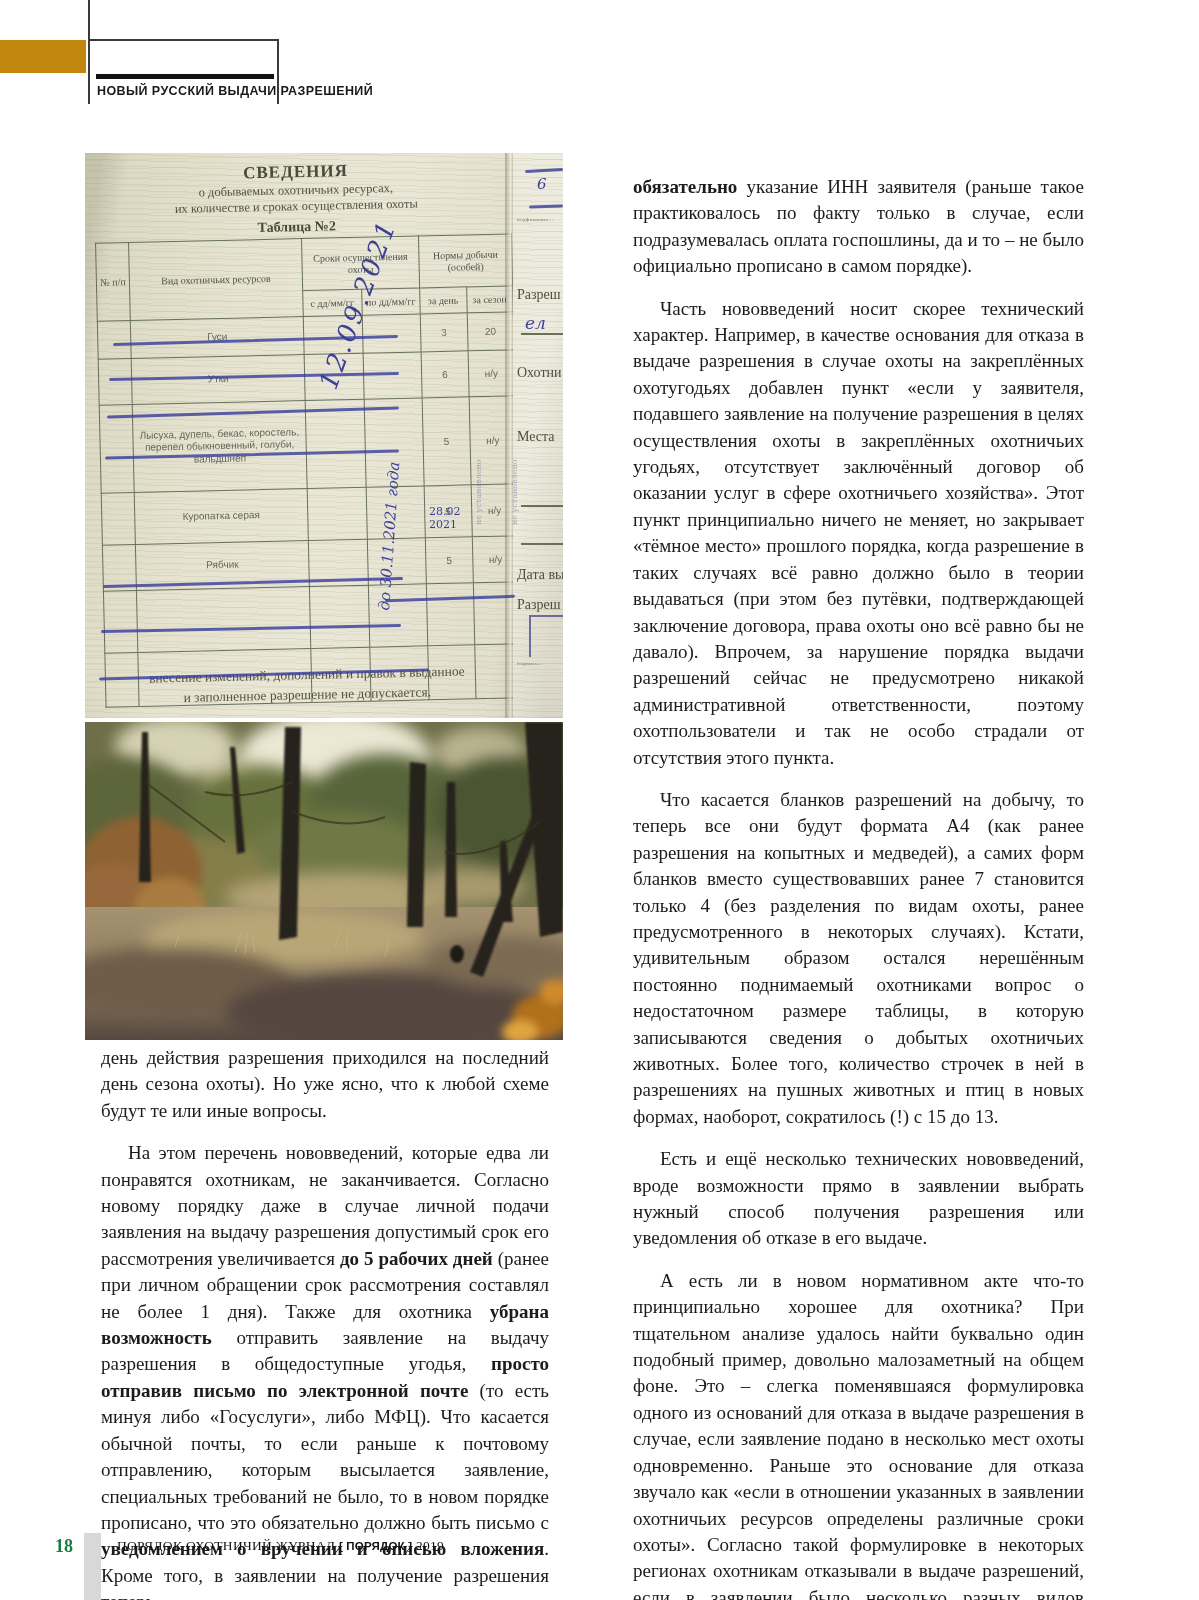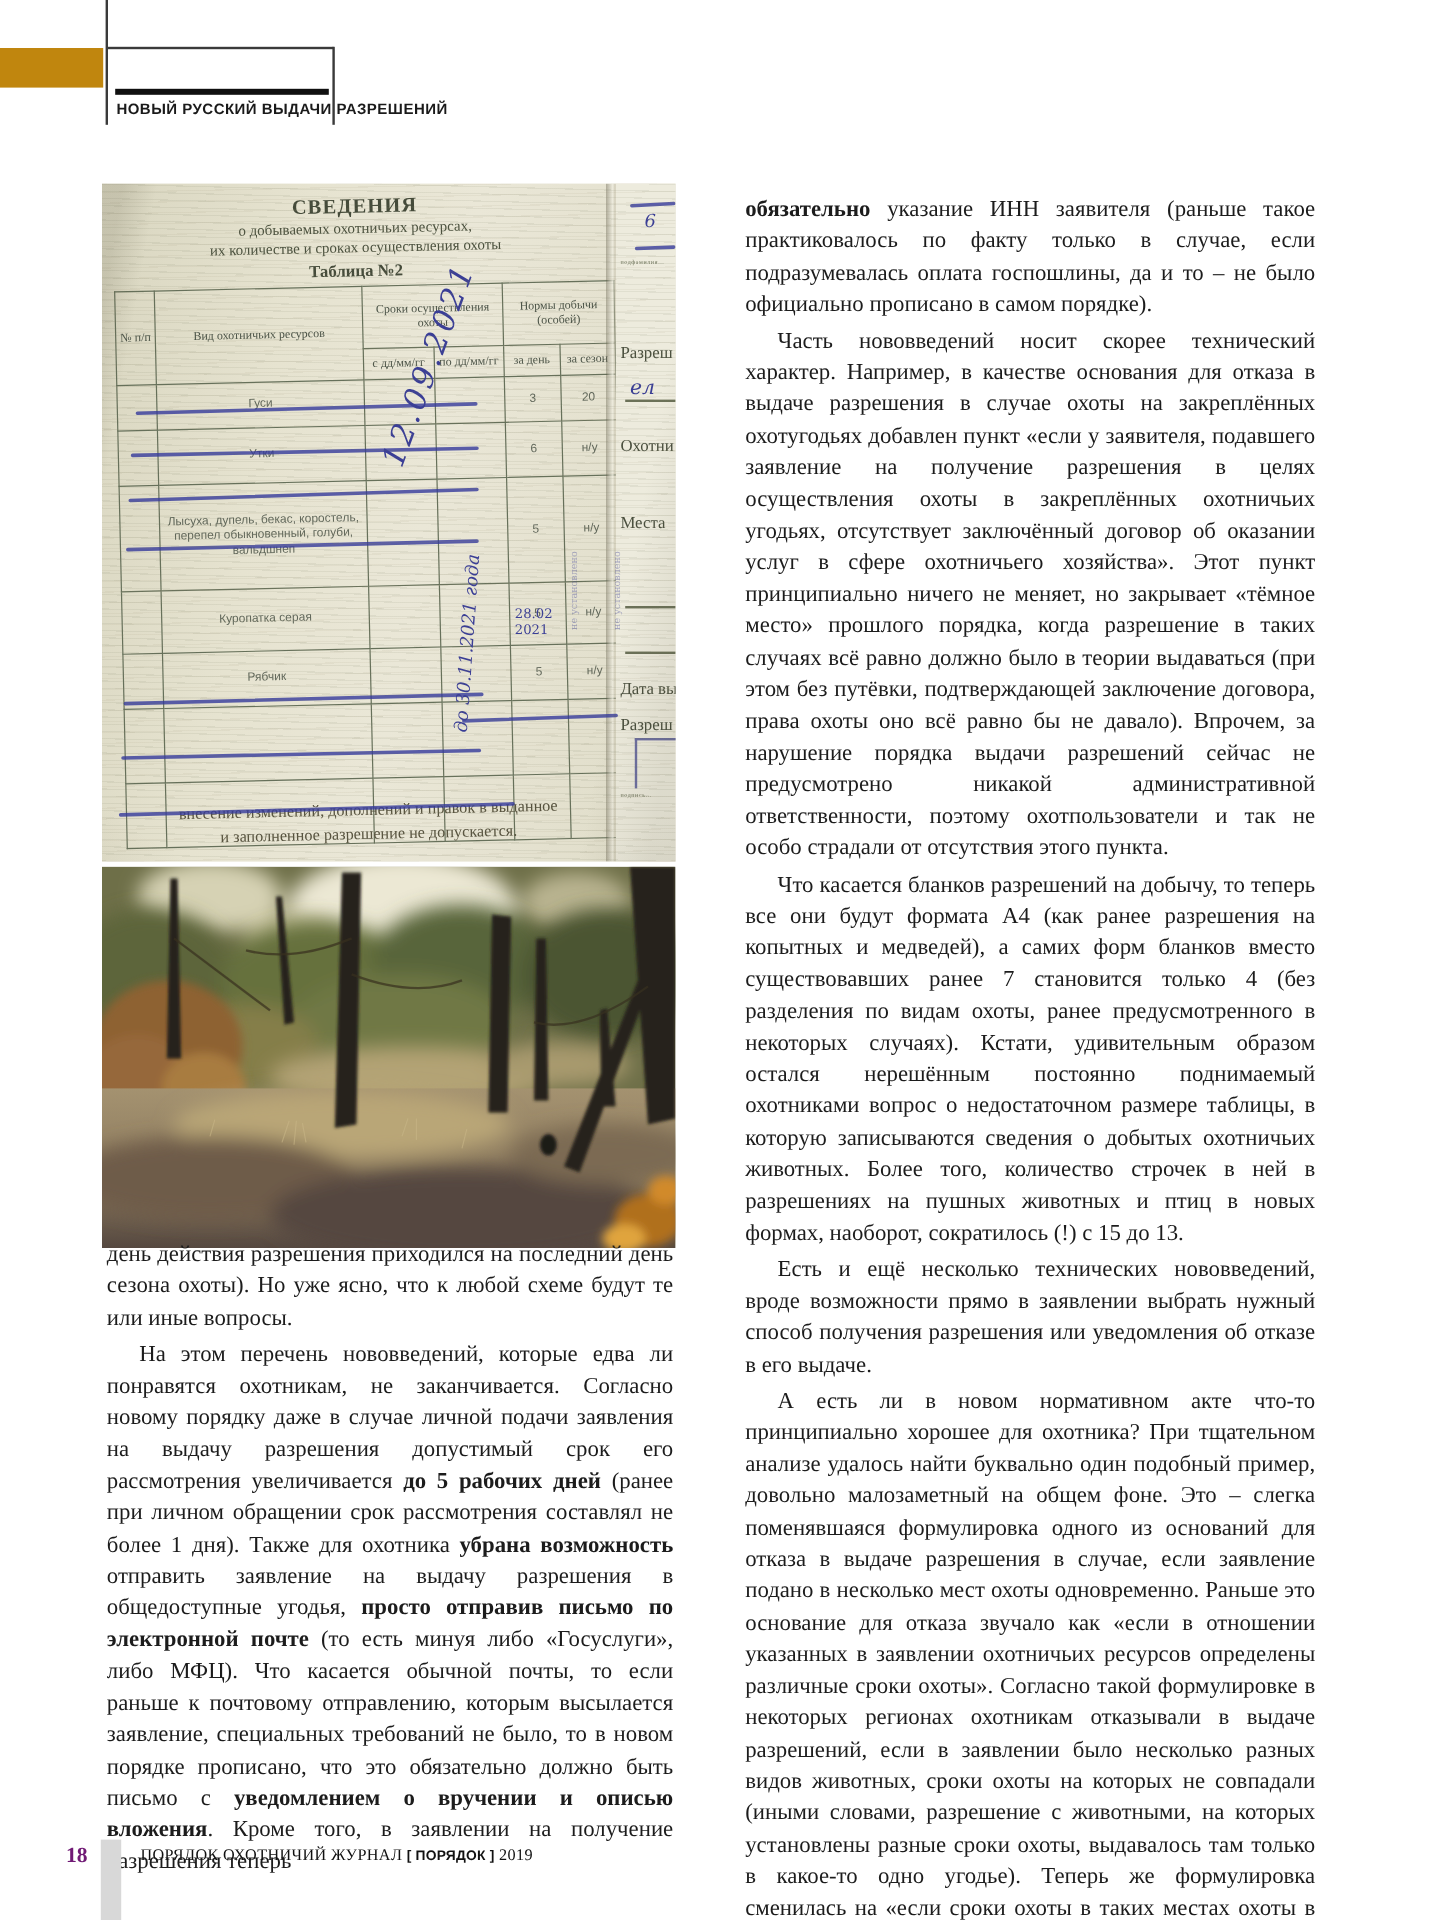--- a/index.html
+++ b/index.html
@@ -51,26 +51,26 @@
   .side-tiny{position:absolute;left:432px;font-size:5px;color:#6b7158;z-index:5;letter-spacing:.5px;}
 
   
   .forest{position:absolute;left:85px;top:722px;width:478px;height:318px;overflow:hidden;}
   .forest svg{display:block;}
 
   
   .col{position:absolute;font-size:19px;line-height:26.4px;text-align:justify;color:#1c1c1c;}
   .col-left{left:85px;top:1029px;width:480px;}
   .col-right{left:617px;top:158px;width:483px;}
-  .col p{margin:4px;}
+  .col p{margin:16px;}
   .col p.ind{text-indent:27px;}
   .col b{font-weight:bold;}
 
   
-  .page-number{position:absolute;left:55px;top:1536px;font-weight:bold;font-size:18px;color:#701a75;}
+  .page-number{position:absolute;left:55px;top:1536px;font-weight:bold;font-size:18px;color:#15803d;}
   .footer-bar{position:absolute;left:84px;top:1533px;width:17px;height:67px;background:#d8d8d8;}
   .footer-text{position:absolute;left:117px;top:1538px;font-size:13.5px;letter-spacing:.3px;color:#111;}
   .footer-text b{font-family:"Liberation Sans",sans-serif;font-size:11.5px;letter-spacing:.2px;}
 </style>
 </head>
 <body>
 
 <div class="page">
 
   <div class="accent-block"></div>

